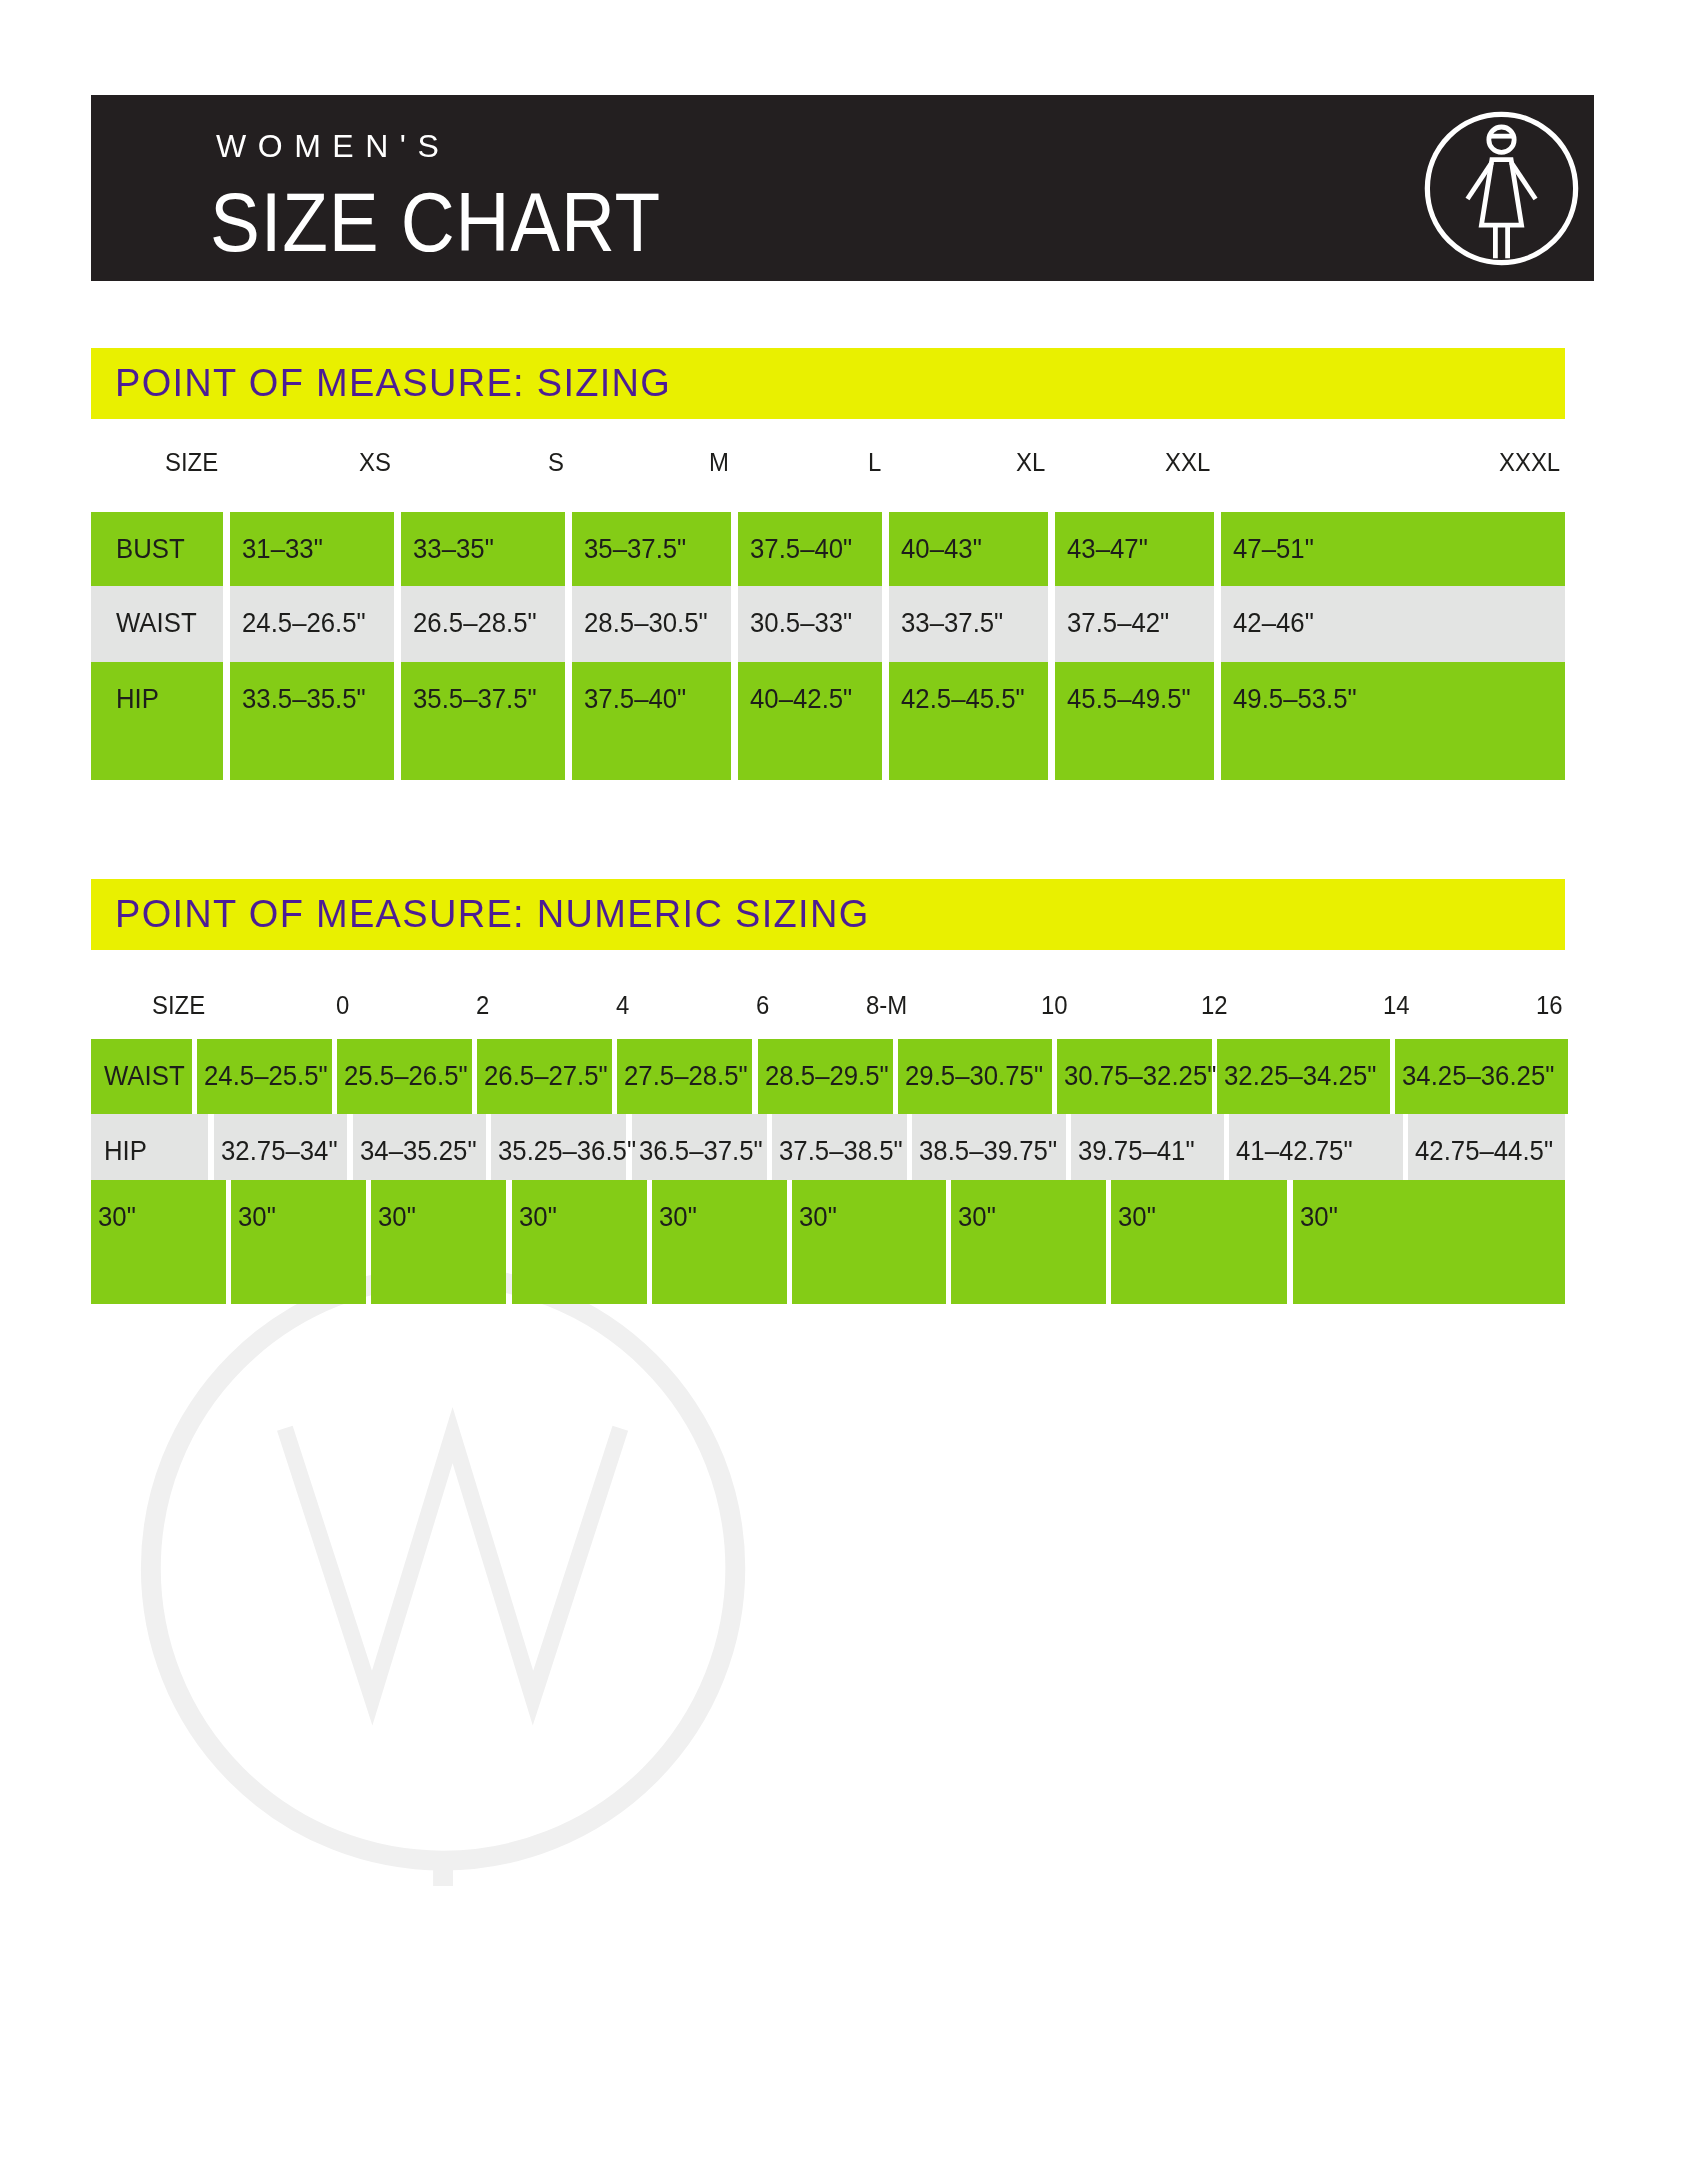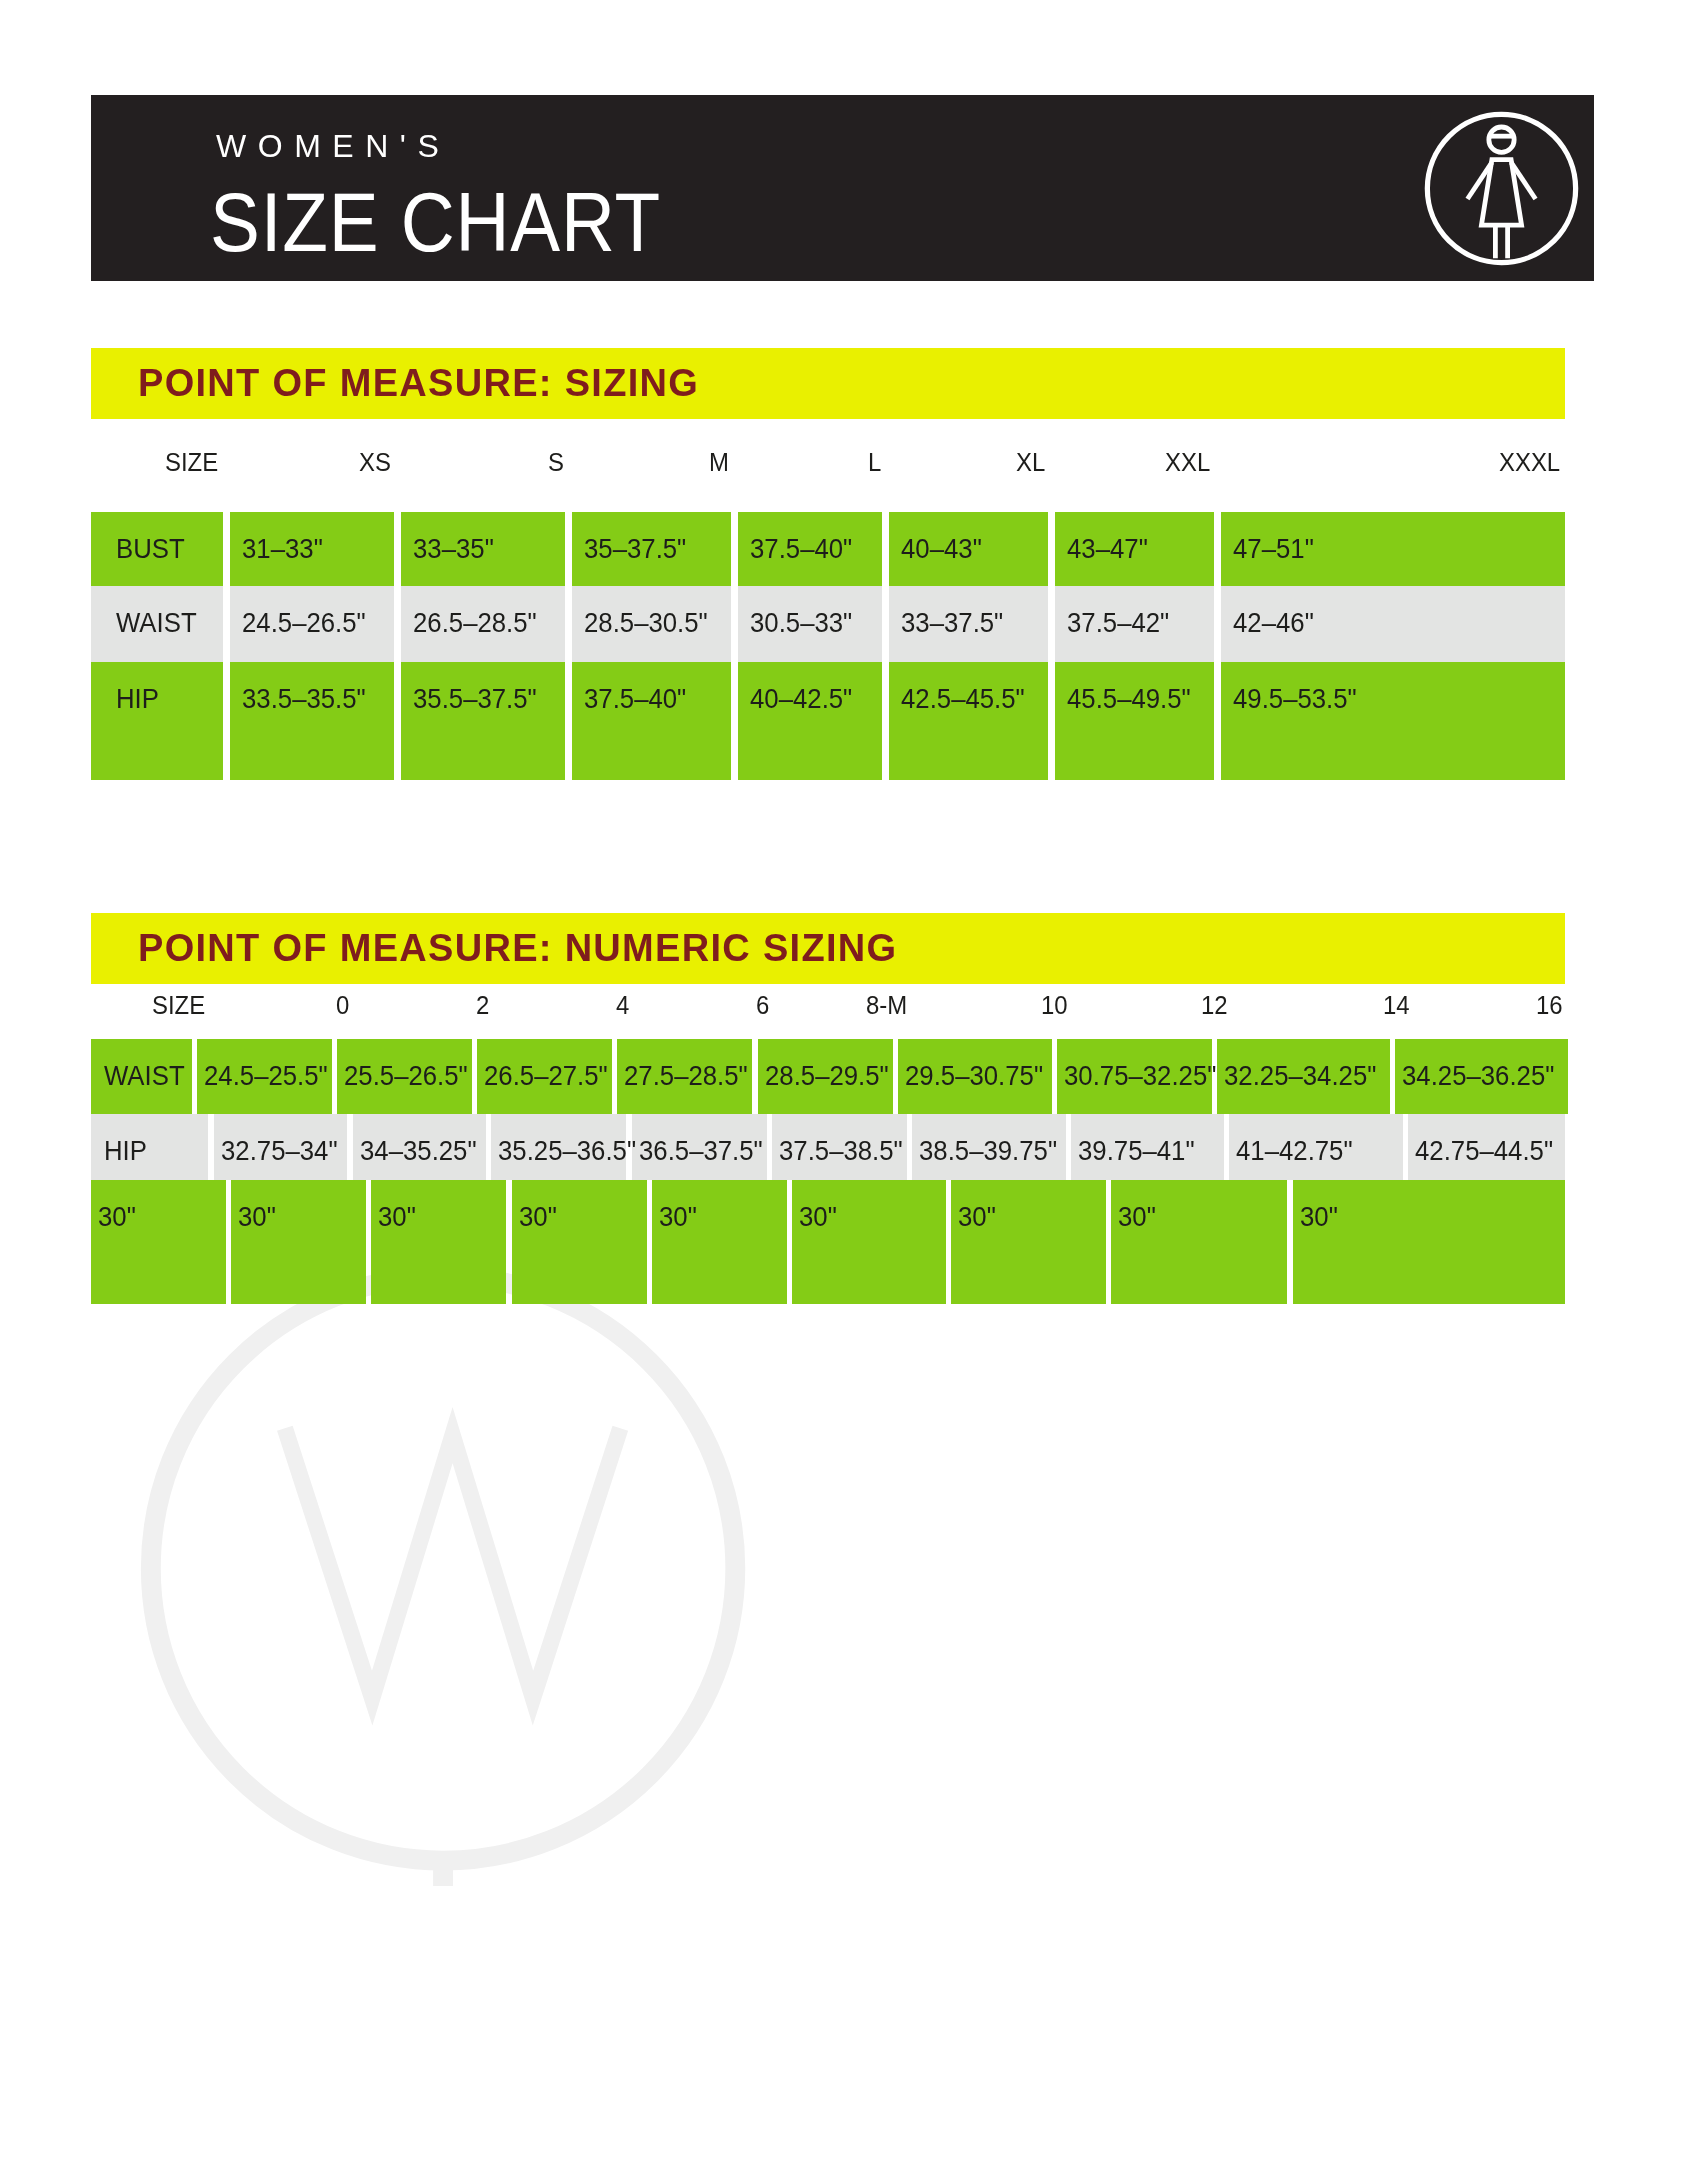--- a/index.html
+++ b/index.html
@@ -10,24 +10,24 @@
   .hdr{position:absolute;left:91px;top:95px;width:1503px;height:186px;background:#231f20;}
   .eyebrow{position:absolute;left:125px;top:33px;font-size:32px;letter-spacing:.36em;
            color:#ffffff;font-weight:400;white-space:nowrap;}
   .title{position:absolute;left:119px;top:80px;font-size:83px;color:#ffffff;font-weight:400;
          letter-spacing:0.9px;white-space:nowrap;transform:scaleX(.9);transform-origin:0 0;}
   .hicon{position:absolute;right:14px;top:14.7px;width:157px;height:157px;}
 
   
   .banner{position:absolute;left:91px;width:1474px;height:71px;background:#e9f000;
           display:flex;align-items:center;}
-  .banner span{padding-left:47px;font-size:38px;font-weight:700;letter-spacing:1.3px;
-               color:#7f1d1d;white-space:nowrap;}
+  .banner span{padding-left:24px;font-size:38px;font-weight:400;letter-spacing:1.3px;
+               color:#4c1d95;white-space:nowrap;}
   .banner.b1{top:348px;}
-  .banner.b2{top:913px;}
+  .banner.b2{top:879px;}
 
   
   .sq{display:inline-block;transform:scaleX(.92);transform-origin:0 50%;white-space:nowrap;}
   .thead{position:absolute;left:91px;width:1474px;height:61px;display:flex;gap:7px;}
   .thead.h1{top:432px;}
   .thead.h2{top:975px;gap:5.2px;}
   .thead .hc{line-height:61px;font-size:26px;text-align:right;}
   .tbl{position:absolute;left:91px;width:1474px;}
   .tbl.tb1{top:512px;}
   .tbl.tb2{top:1039px;}

